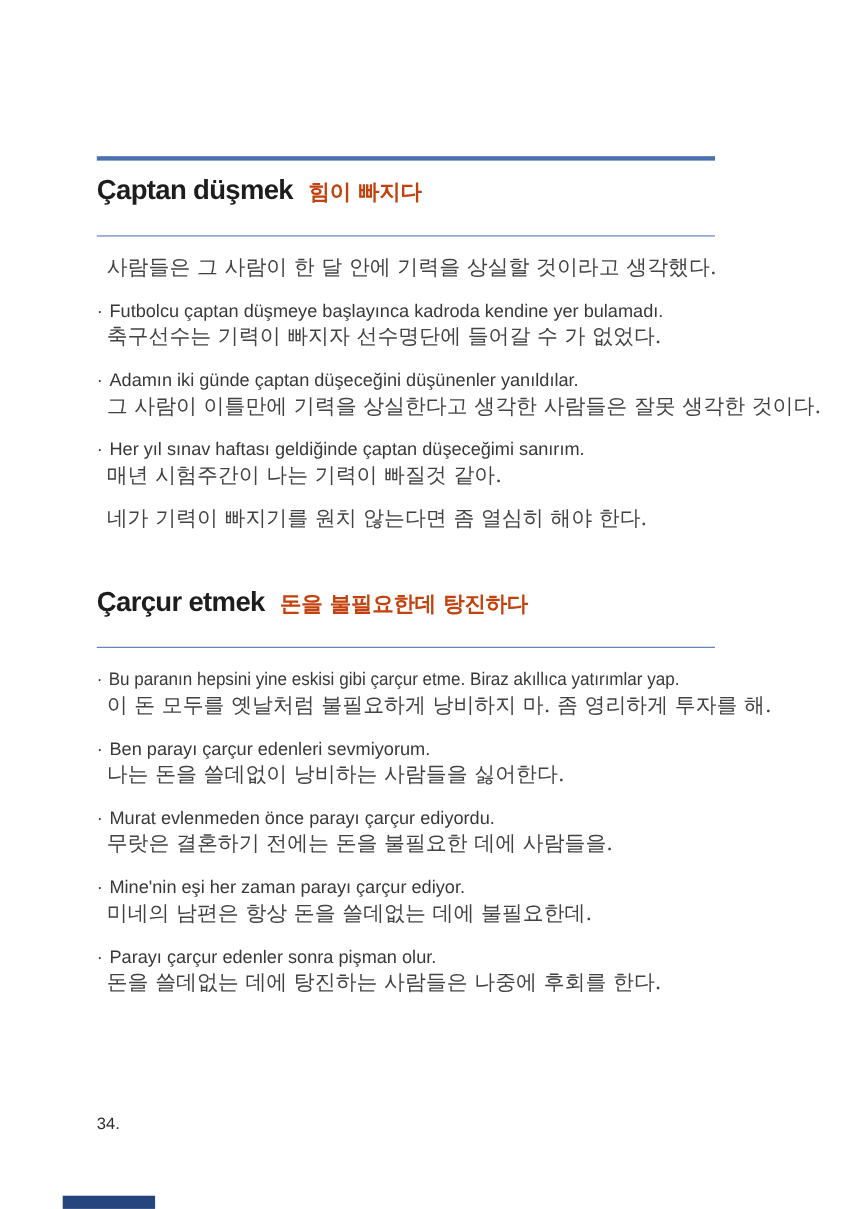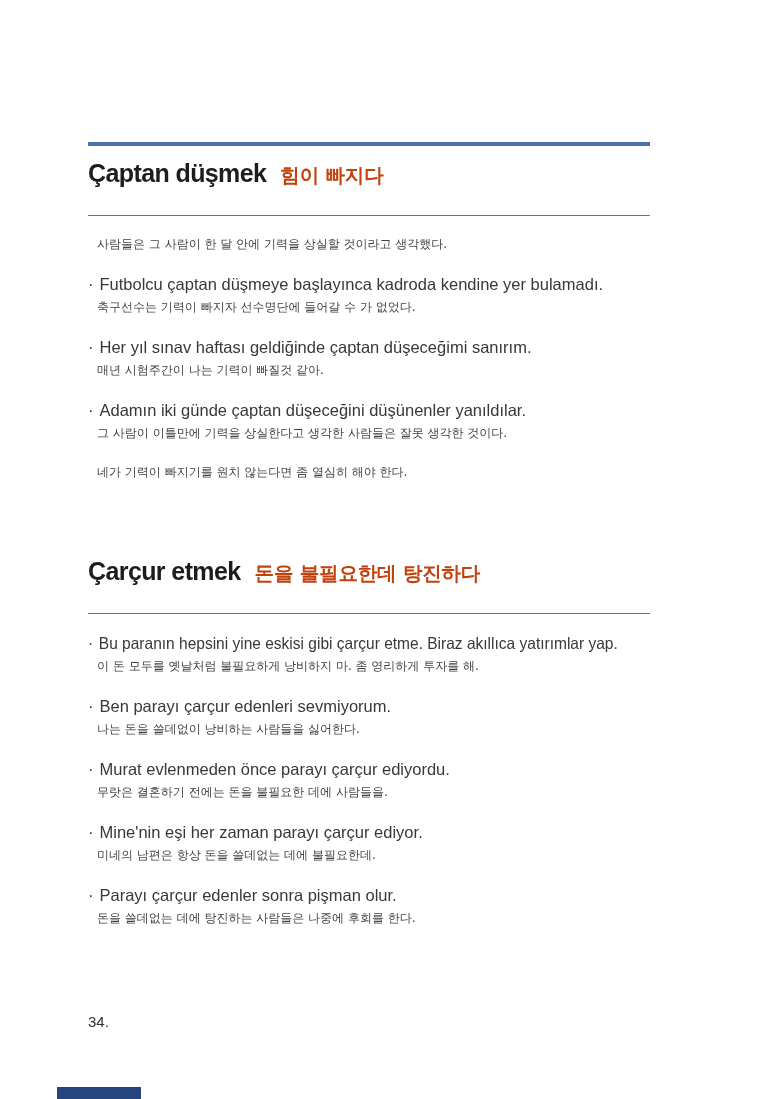--- a/index.html
+++ b/index.html
@@ -11,21 +11,21 @@
     font-family:"Liberation Sans", sans-serif;
   }
   .top-rule {
     position:absolute; left:88px; top:142px;
     width:562px; height:4px;
     background:var(--rule-blue, #4a6fae);
   }
   #sections { position:absolute; left:88px; top:0; width:680px; }
   section.entry { position:absolute; left:0; width:680px; }
   section.entry:nth-of-type(1) { top:158px; }
-  section.entry:nth-of-type(2) { top:556px; }
+  section.entry:nth-of-type(2) { top:532px; }
   .entry-heading {
     margin:0; padding:0;
     font-family:"Liberation Sans", sans-serif;
     font-weight:bold; font-size:25px; line-height:30px;
     letter-spacing:-0.6px; color:#1d1d1d;
     white-space:nowrap;
   }
   .entry-heading .meaning {
     font-family:"DejaVu Serif", serif;
     font-weight:600; font-size:19.5px;
@@ -42,21 +42,21 @@
   .tr-line {
     margin:0; white-space:nowrap;
     font-family:"Liberation Sans", sans-serif;
     font-size:16.5px; line-height:21px; color:#383838;
   }
   .tr-line .bullet { padding-right:6px; color:#383838; }
   .tr-line.condensed { transform:scaleX(0.94); transform-origin:0 50%; }
   .ko-line {
     margin:3px 0 0 9px; white-space:nowrap;
     font-family:"DejaVu Serif", serif;
-    font-size:12px; line-height:19px; color:#424242;
+    font-size:19px; line-height:19px; color:#424242;
   }
   .page-number {
     position:absolute; left:88px; top:1013px;
     font-family:Liberation Sans, sans-serif;
     font-size:15px; color:#2e2e2e;
   }
   .footer-tab {
     position:absolute; left:57px; top:1087px;
     width:84px; height:12px;
     background:var(--footer-tab, #26457f);
@@ -77,27 +77,27 @@
   <div class="example">
     <p class="ko-line">사람들은 그 사람이 한 달 안에 기력을 상실할 것이라고 생각했다.</p>
   </div>
 
   <div class="example">
     <p class="tr-line"><span class="bullet">·</span><span>Futbolcu çaptan düşmeye başlayınca kadroda kendine yer bulamadı.</span></p>
     <p class="ko-line">축구선수는 기력이 빠지자 선수명단에 들어갈 수 가 없었다.</p>
   </div>
 
   <div class="example">
-    <p class="tr-line"><span class="bullet">·</span><span>Her yıl sınav haftası geldiğinde çaptan düşeceğimi sanırım.</span></p>
-    <p class="ko-line">매년 시험주간이 나는 기력이 빠질것 같아.</p>
+    <p class="tr-line"><span class="bullet">·</span><span>Adamın iki günde çaptan düşeceğini düşünenler yanıldılar.</span></p>
+    <p class="ko-line">그 사람이 이틀만에 기력을 상실한다고 생각한 사람들은 잘못 생각한 것이다.</p>
   </div>
 
   <div class="example">
-    <p class="tr-line"><span class="bullet">·</span><span>Adamın iki günde çaptan düşeceğini düşünenler yanıldılar.</span></p>
-    <p class="ko-line">그 사람이 이틀만에 기력을 상실한다고 생각한 사람들은 잘못 생각한 것이다.</p>
+    <p class="tr-line"><span class="bullet">·</span><span>Her yıl sınav haftası geldiğinde çaptan düşeceğimi sanırım.</span></p>
+    <p class="ko-line">매년 시험주간이 나는 기력이 빠질것 같아.</p>
   </div>
 
   <div class="example">
     <p class="ko-line">네가 기력이 빠지기를 원치 않는다면 좀 열심히 해야 한다.</p>
   </div>
 </div>
   </section>
 
   <section class="entry">
     <h2 class="entry-heading">

